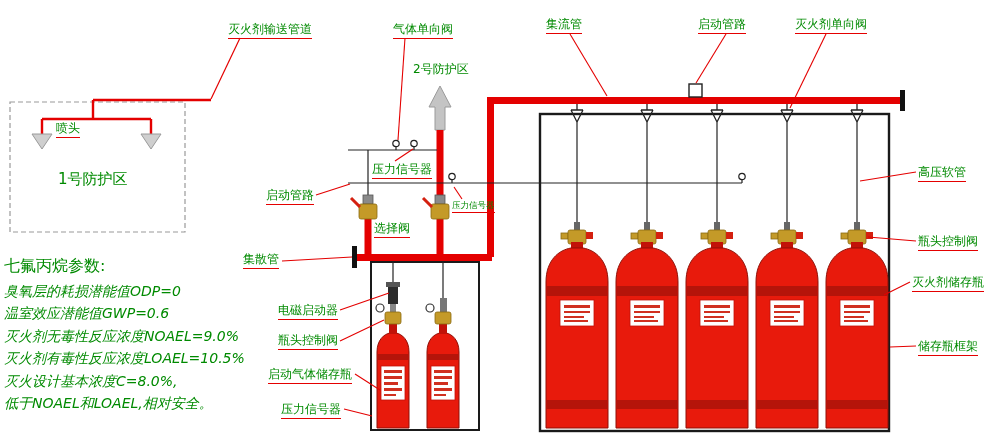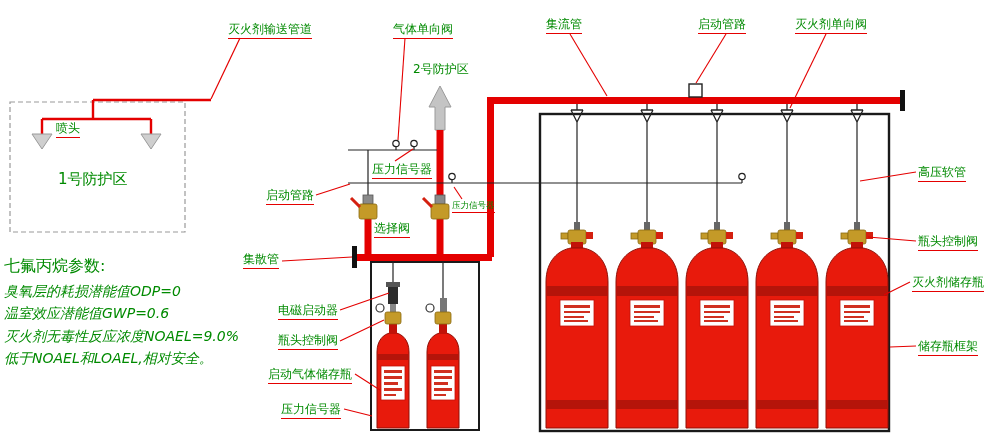--- a/index.html
+++ b/index.html
@@ -166,16 +166,18 @@
 <div class="lbl ul" style="left:918px;top:165px">高压软管</div>
 <div class="lbl ul" style="left:918px;top:234px">瓶头控制阀</div>
 <div class="lbl ul" style="left:912px;top:275px">灭火剂储存瓶</div>
 <div class="lbl ul" style="left:918px;top:339px">储存瓶框架</div>
 
 <div class="params">
   <div class="t">七氟丙烷参数:</div>
   <div class="l">臭氧层的耗损潜能值ODP=0</div>
   <div class="l">温室效应潜能值GWP=0.6</div>
   <div class="l">灭火剂无毒性反应浓度NOAEL=9.0%</div>
+  <div class="l">灭火剂有毒性反应浓度LOAEL=10.5%</div>
+  <div class="l">灭火设计基本浓度C=8.0%,</div>
   <div class="l">低于NOAEL和LOAEL,相对安全。</div>
 </div>
 
 </div>
 
 </body></html>

